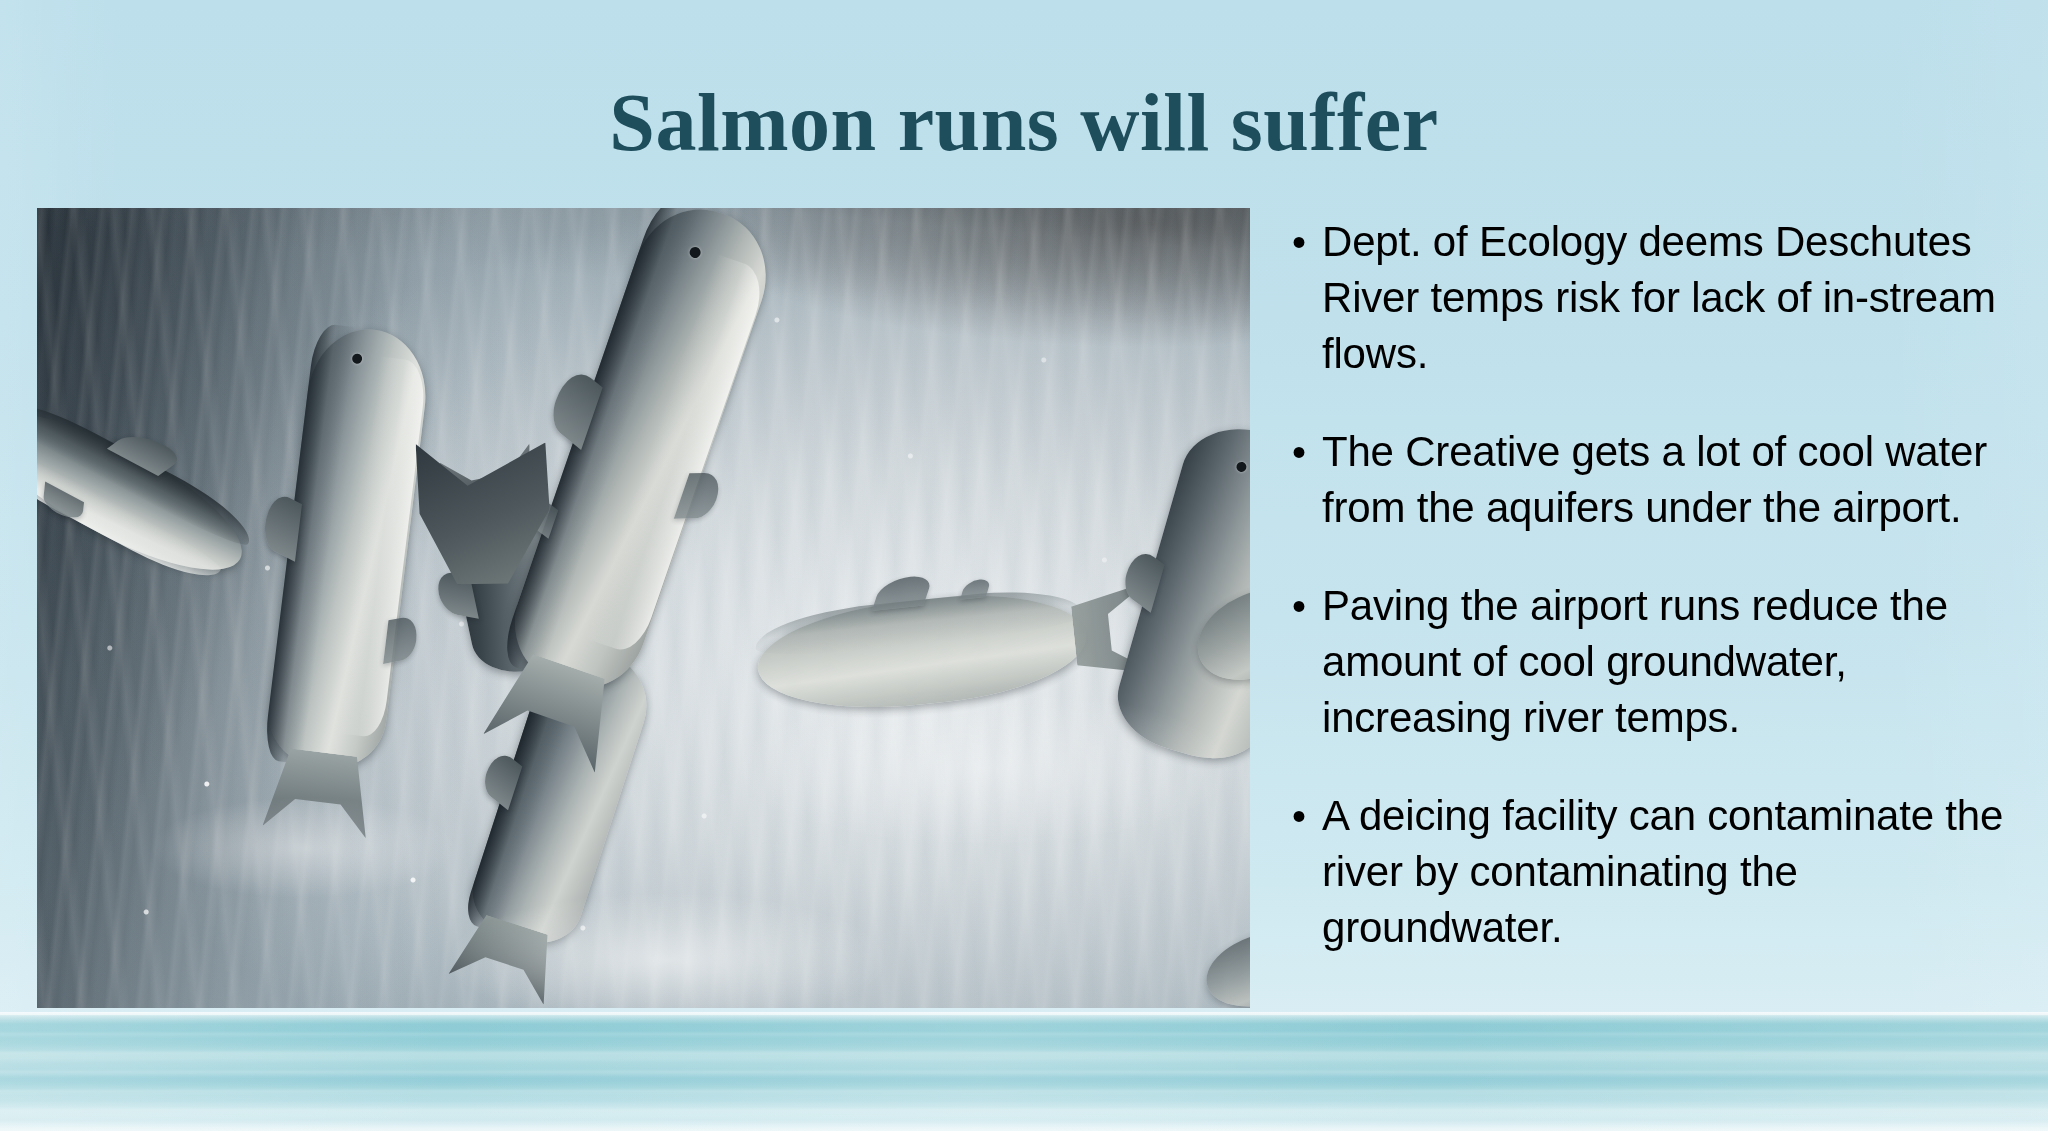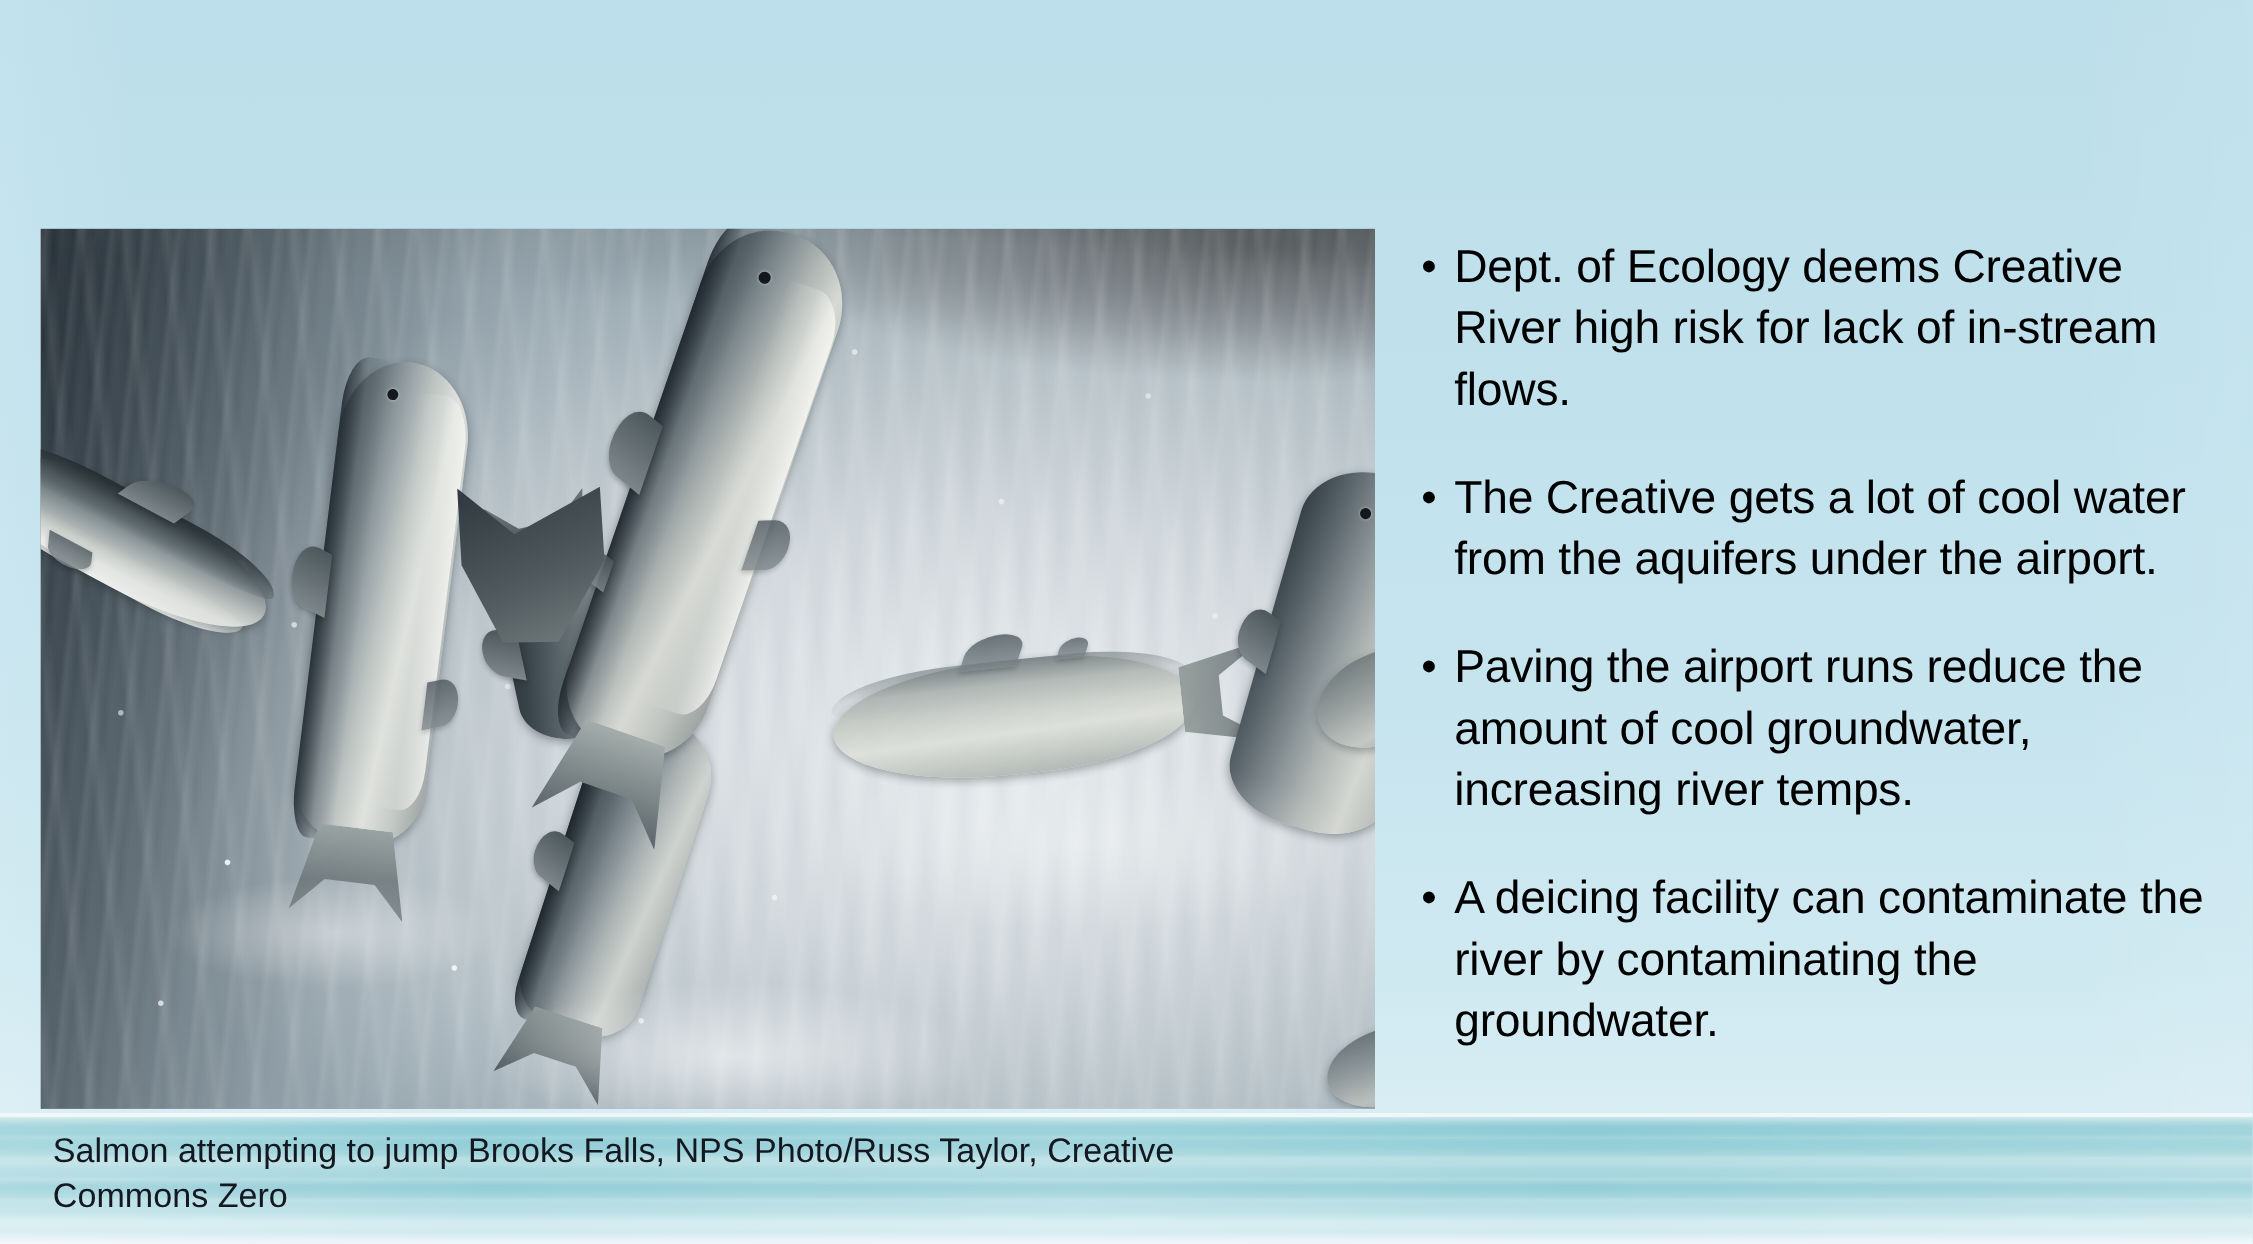--- a/index.html
+++ b/index.html
@@ -251,20 +251,21 @@
     color:#141820;
     z-index:9;
   }
 
 </style>
 </head>
 <body>
 
 <div id="slide">
 
+  <h1 id="title">Salmon runs will suffer</h1>
 
   <div id="photo">
     <div class="ph-layer water-base"></div>
     <div class="ph-layer rock"></div>
     <div class="ph-layer rock2"></div>
     <div class="ph-layer topshade"></div>
     <div class="ph-layer foam"></div>
     <div class="ph-layer foam2"></div>
     <div class="ph-layer speckle"></div>
 
@@ -367,21 +368,21 @@
     <div class="ph-layer" style="background:
            radial-gradient(ellipse 26% 12% at 52% 94%, rgba(255,255,255,.55), rgba(255,255,255,0) 70%),
            radial-gradient(ellipse 18% 9% at 22% 80%, rgba(255,255,255,.40), rgba(255,255,255,0) 70%),
            radial-gradient(ellipse 30% 14% at 78% 70%, rgba(255,255,255,.32), rgba(255,255,255,0) 70%);"></div>
   </div>
 
   <div id="bullets">
 
     <div class="bullet">
       <span class="bdot">•</span>
-      <span class="btext">Dept. of Ecology deems Creative River high risk for lack of in-stream flows.</span>
+      <span class="btext">Dept. of Ecology deems Deschutes River temps risk for lack of in-stream flows.</span>
     </div>
 
     <div class="bullet">
       <span class="bdot">•</span>
       <span class="btext">The Creative gets a lot of cool water from the aquifers under the airport.</span>
     </div>
 
     <div class="bullet">
       <span class="bdot">•</span>
       <span class="btext">Paving the airport runs reduce the amount of cool groundwater, increasing river temps.</span>
@@ -389,15 +390,14 @@
 
     <div class="bullet">
       <span class="bdot">•</span>
       <span class="btext">A deicing facility can contaminate the river by contaminating the groundwater.</span>
     </div>
 
   </div>
 
   <div id="waterband"></div>
 
-  <div id="caption">Salmon attempting to jump Brooks Falls, NPS Photo/Russ Taylor, Creative Commons Zero</div>
 
 </div>
 
 </body></html>

